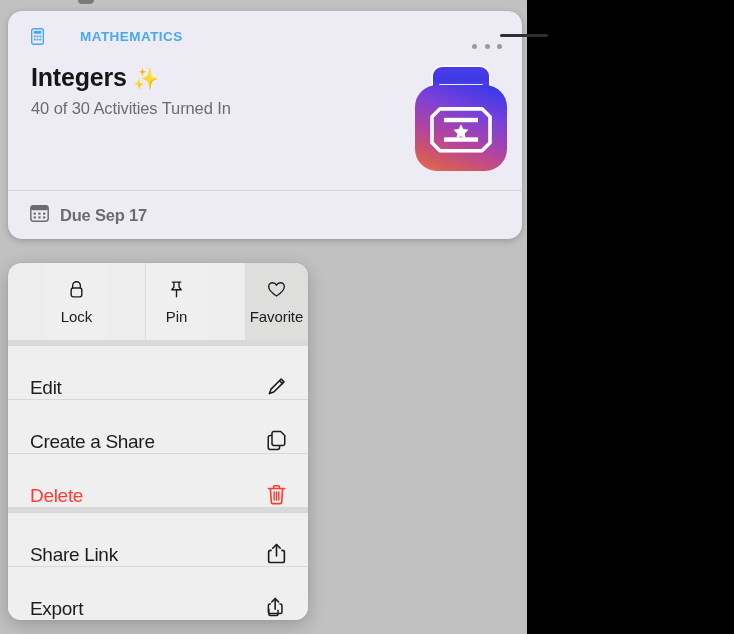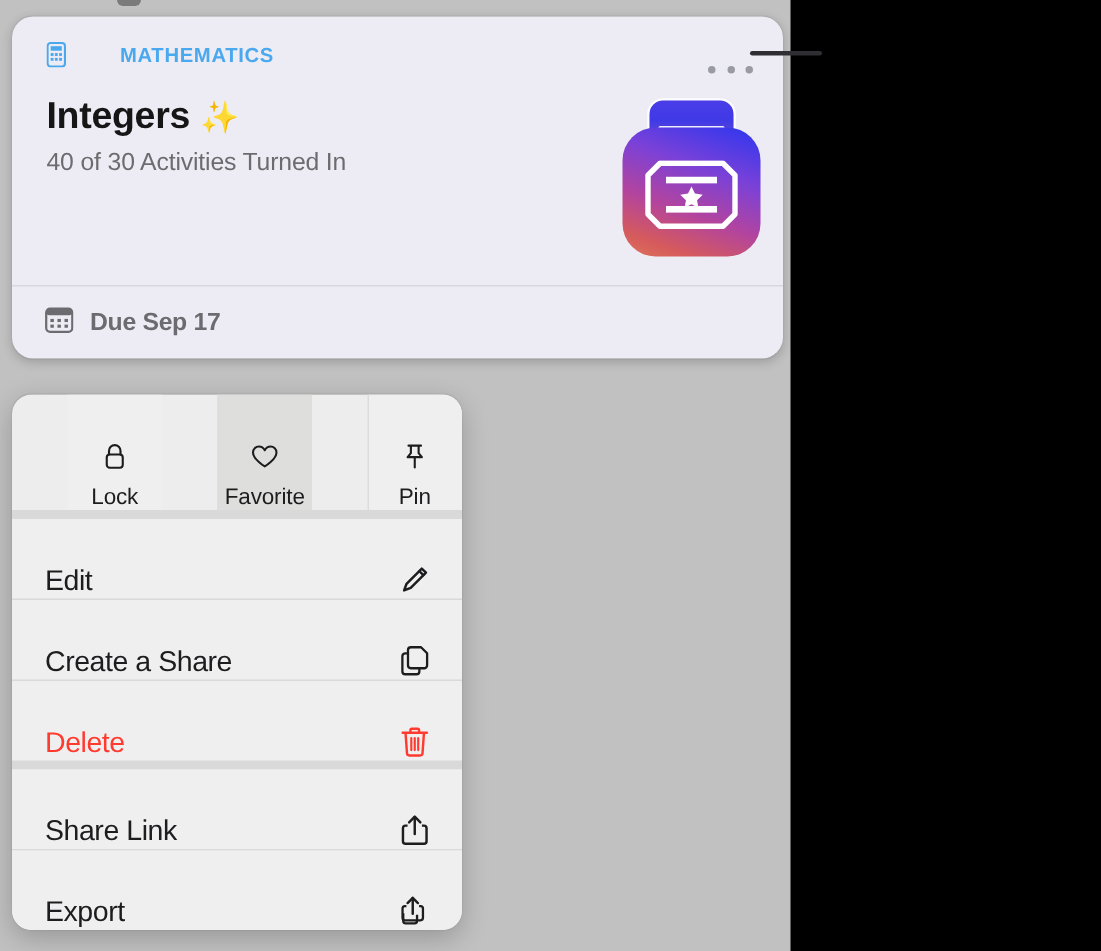--- a/index.html
+++ b/index.html
@@ -238,21 +238,21 @@
 
   .menu-quickrow {
     display: flex;
     height: 77px;
   }
   .quick-cell {
     flex: 1 1 0;
     display: flex;
     flex-direction: column;
     align-items: center;
-    justify-content: flex-end;
+    justify-content: center;
     gap: 8px;
     cursor: pointer;
     position: relative;
     background: #efefef;
     margin-left: 37px;
   }
   .quick-cell.is-highlighted {
     background: #dededd;
   }
   .quick-cell + .quick-cell:before {
@@ -393,36 +393,36 @@
       <div class="quick-cell">
         <span class="quick-icon">
           <svg viewBox="0 0 18 22" width="15" height="19" aria-hidden="true">
             <path d="M4.4 9.2 V6.3 a4.6 4.6 0 0 1 9.2 0 V9.2" fill="none" stroke="#1d1d1f" stroke-width="1.7" stroke-linecap="round"></path>
             <rect x="2.6" y="9.2" width="12.8" height="10.6" rx="2.4" fill="none" stroke="#1d1d1f" stroke-width="1.7"></rect>
           </svg>
         </span>
         <span class="quick-label">Lock</span>
       </div>
 
+      <div class="quick-cell">
+        <span class="quick-icon">
+          <svg viewBox="0 0 18 22" width="15" height="19" aria-hidden="true">
+            <path d="M4 2.1 H14 M5.9 2.1 V8.1 L3.3 11.3 H14.7 L12.1 8.1 V2.1 M9 11.3 V19.6" fill="none" stroke="#1d1d1f" stroke-width="1.7" stroke-linecap="round" stroke-linejoin="round"></path>
+          </svg>
+        </span>
+        <span class="quick-label">Pin</span>
+      </div>
+
       <div class="quick-cell is-highlighted">
         <span class="quick-icon">
           <svg viewBox="0 0 22 20" width="19" height="17" aria-hidden="true">
             <path d="M11 17.6 C11 17.6 1.8 12.0 1.8 6.6 C1.8 3.9 3.9 2.0 6.4 2.0 C8.3 2.0 10.1 3.2 11 4.9 C11.9 3.2 13.7 2.0 15.6 2.0 C18.1 2.0 20.2 3.9 20.2 6.6 C20.2 12.0 11 17.6 11 17.6 Z" fill="none" stroke="#1d1d1f" stroke-width="1.6" stroke-linejoin="round"></path>
           </svg>
         </span>
         <span class="quick-label">Favorite</span>
-      </div>
-
-      <div class="quick-cell">
-        <span class="quick-icon">
-          <svg viewBox="0 0 18 22" width="15" height="19" aria-hidden="true">
-            <path d="M4 2.1 H14 M5.9 2.1 V8.1 L3.3 11.3 H14.7 L12.1 8.1 V2.1 M9 11.3 V19.6" fill="none" stroke="#1d1d1f" stroke-width="1.7" stroke-linecap="round" stroke-linejoin="round"></path>
-          </svg>
-        </span>
-        <span class="quick-label">Pin</span>
       </div>
     </div>
 
     <div class="menu-sep"></div>
 
     <div class="menu-row">
       <span class="menu-row-label">Edit</span>
       <span class="menu-row-icon">
         <svg viewBox="0 0 24 24" width="23" height="23" aria-hidden="true">
           <path d="M4.6 19.4 L6.3 14.8 L16.9 4.2 L19.8 7.1 L9.2 17.7 Z" fill="none" stroke="#1d1d1f" stroke-width="1.7" stroke-linejoin="round"></path>

